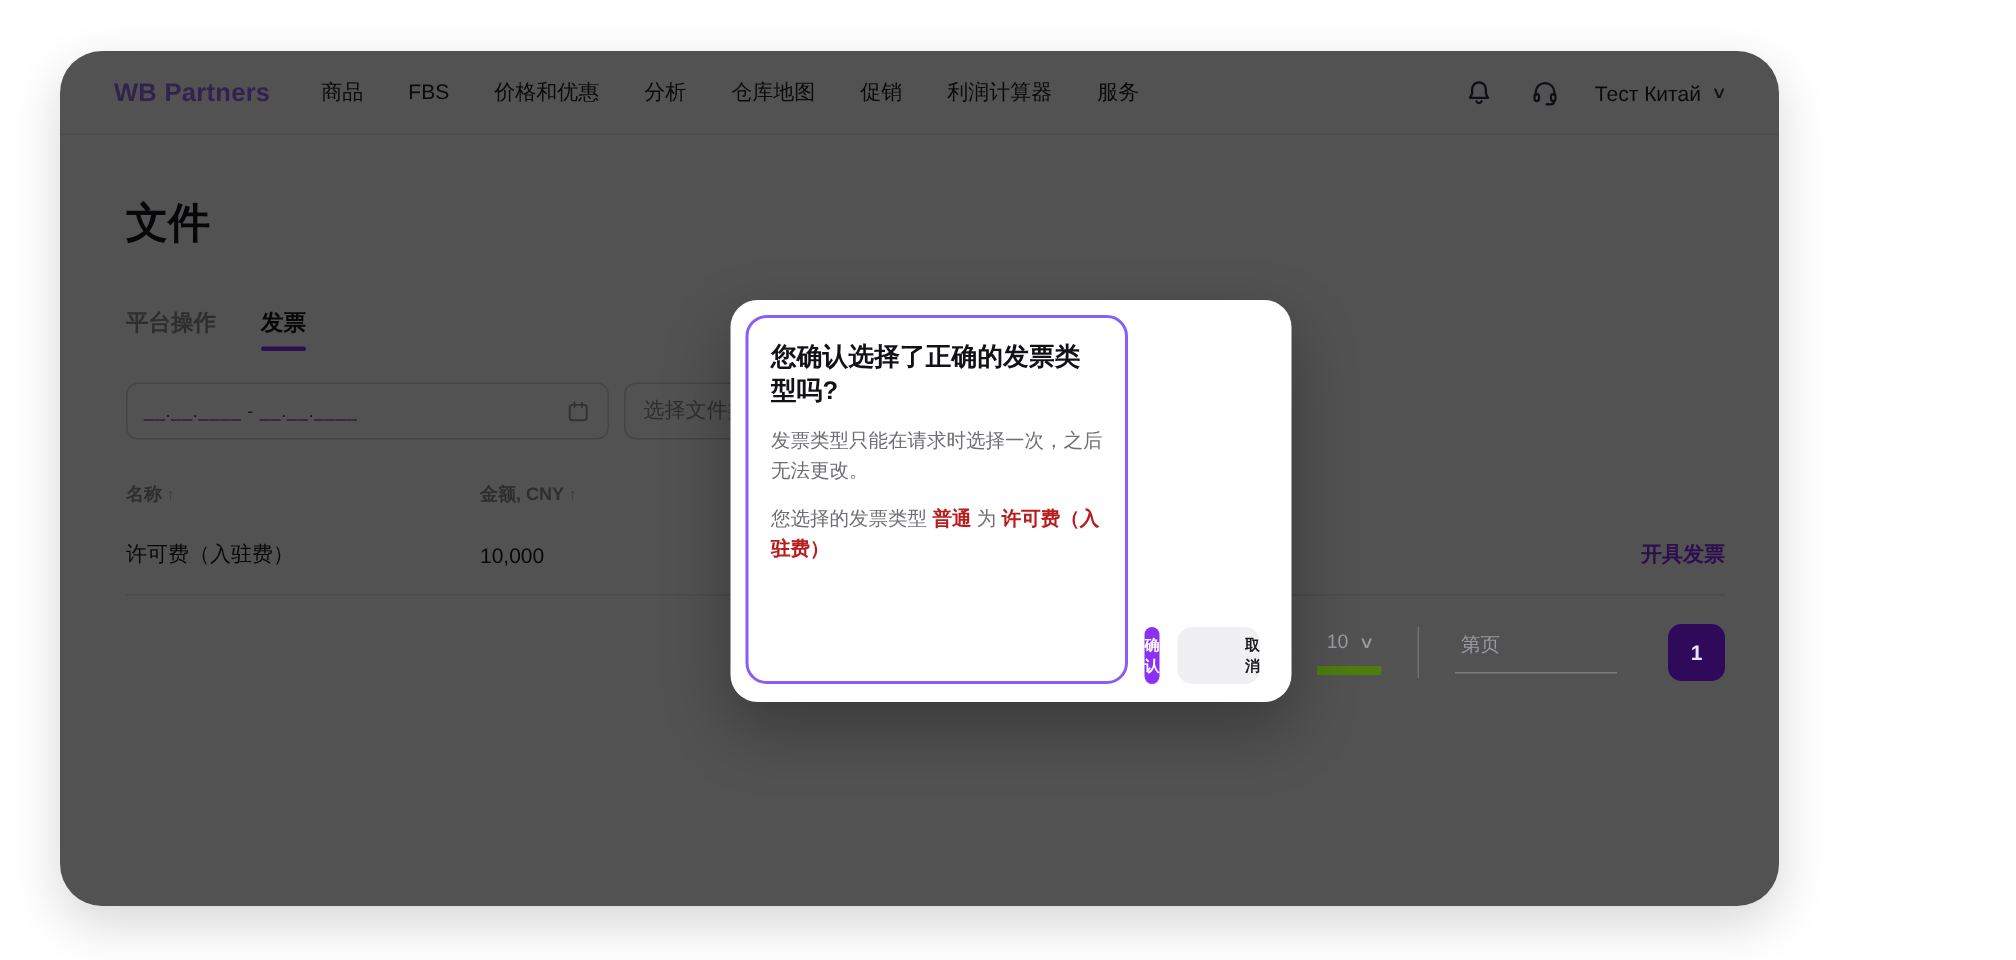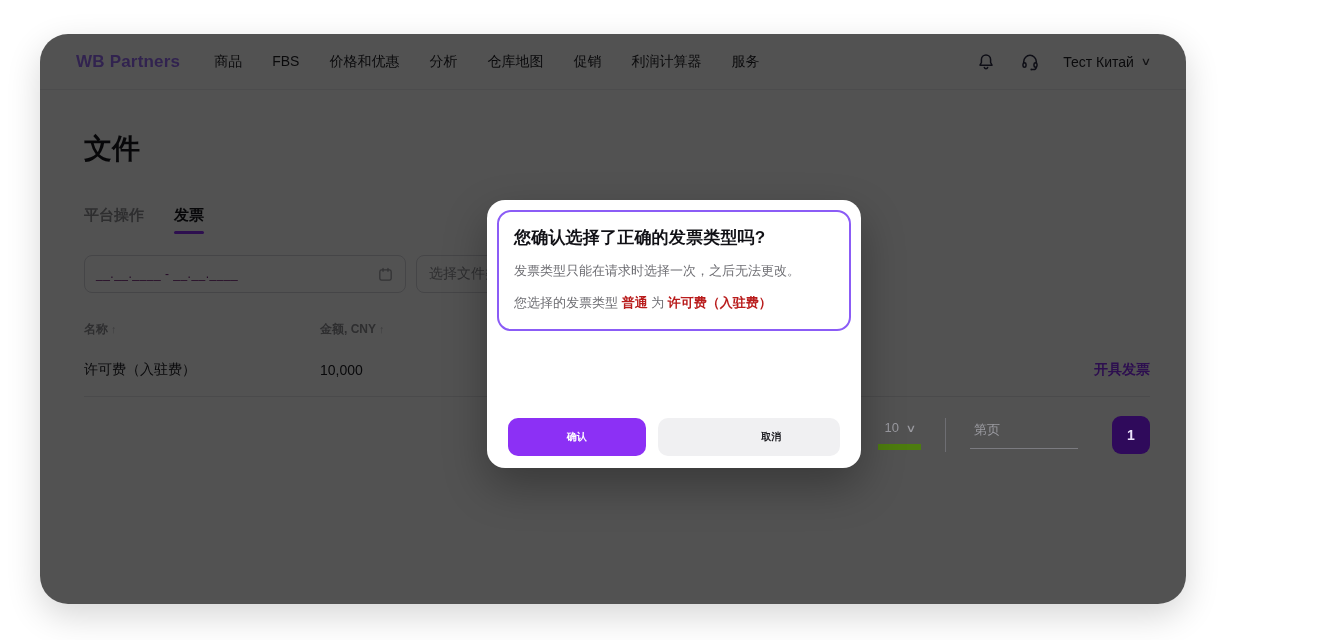--- a/index.html
+++ b/index.html
@@ -51,21 +51,21 @@
   .pag-divider { width:1px; height:34px; background:#6e6e73; }
   .page-input { width:108px; padding:0 4px 9px 4px; border-bottom:1px solid #7b7b80; color:#9a9aa0; cursor:text; }
   .page-btn { width:38px; height:38px; margin-left:10px; border-radius:9px; background:#2f0a5b; color:#ece2fb; font-size:14px; font-weight:700; display:flex; align-items:center; justify-content:center; cursor:pointer; }
 
   
   .overlay { position:absolute; inset:0; background:rgba(0,0,0,0.68); z-index:10; }
   .modal {
     position:absolute; left:447px; top:166px; width:374px; height:268px; z-index:30;
     background:#ffffff; border-radius:18px; padding:10px 10px 12px 10px;
     box-shadow:0 18px 44px rgba(0,0,0,0.30);
-    display:flex; flex-direction:column;
+    display:flex; 
   }
   .modal-notice { border:2px solid #8b5cf6; border-radius:14px; padding:14px 15px 16px 15px; }
   .modal-title { font-size:17px; font-weight:700; color:#111116; letter-spacing:.2px; }
   .modal-text { margin-top:12px; font-size:13px; color:#6e6e73; line-height:1.55; }
   .modal-text b { color:#b91c1c; font-weight:700; }
   .modal-buttons { display:flex; gap:12px; margin-top:auto; padding:0 11px; }
   .btn { flex:1; height:38px; border:none; border-radius:10px; font-size:10px; font-weight:700; cursor:pointer; font-family:inherit; }
   .btn-confirm { background:#8c30f5; color:#ffffff; }
   .btn-cancel { background:#f0f0f2; color:#1a1a1f;padding-left:45px; }
 </style>

